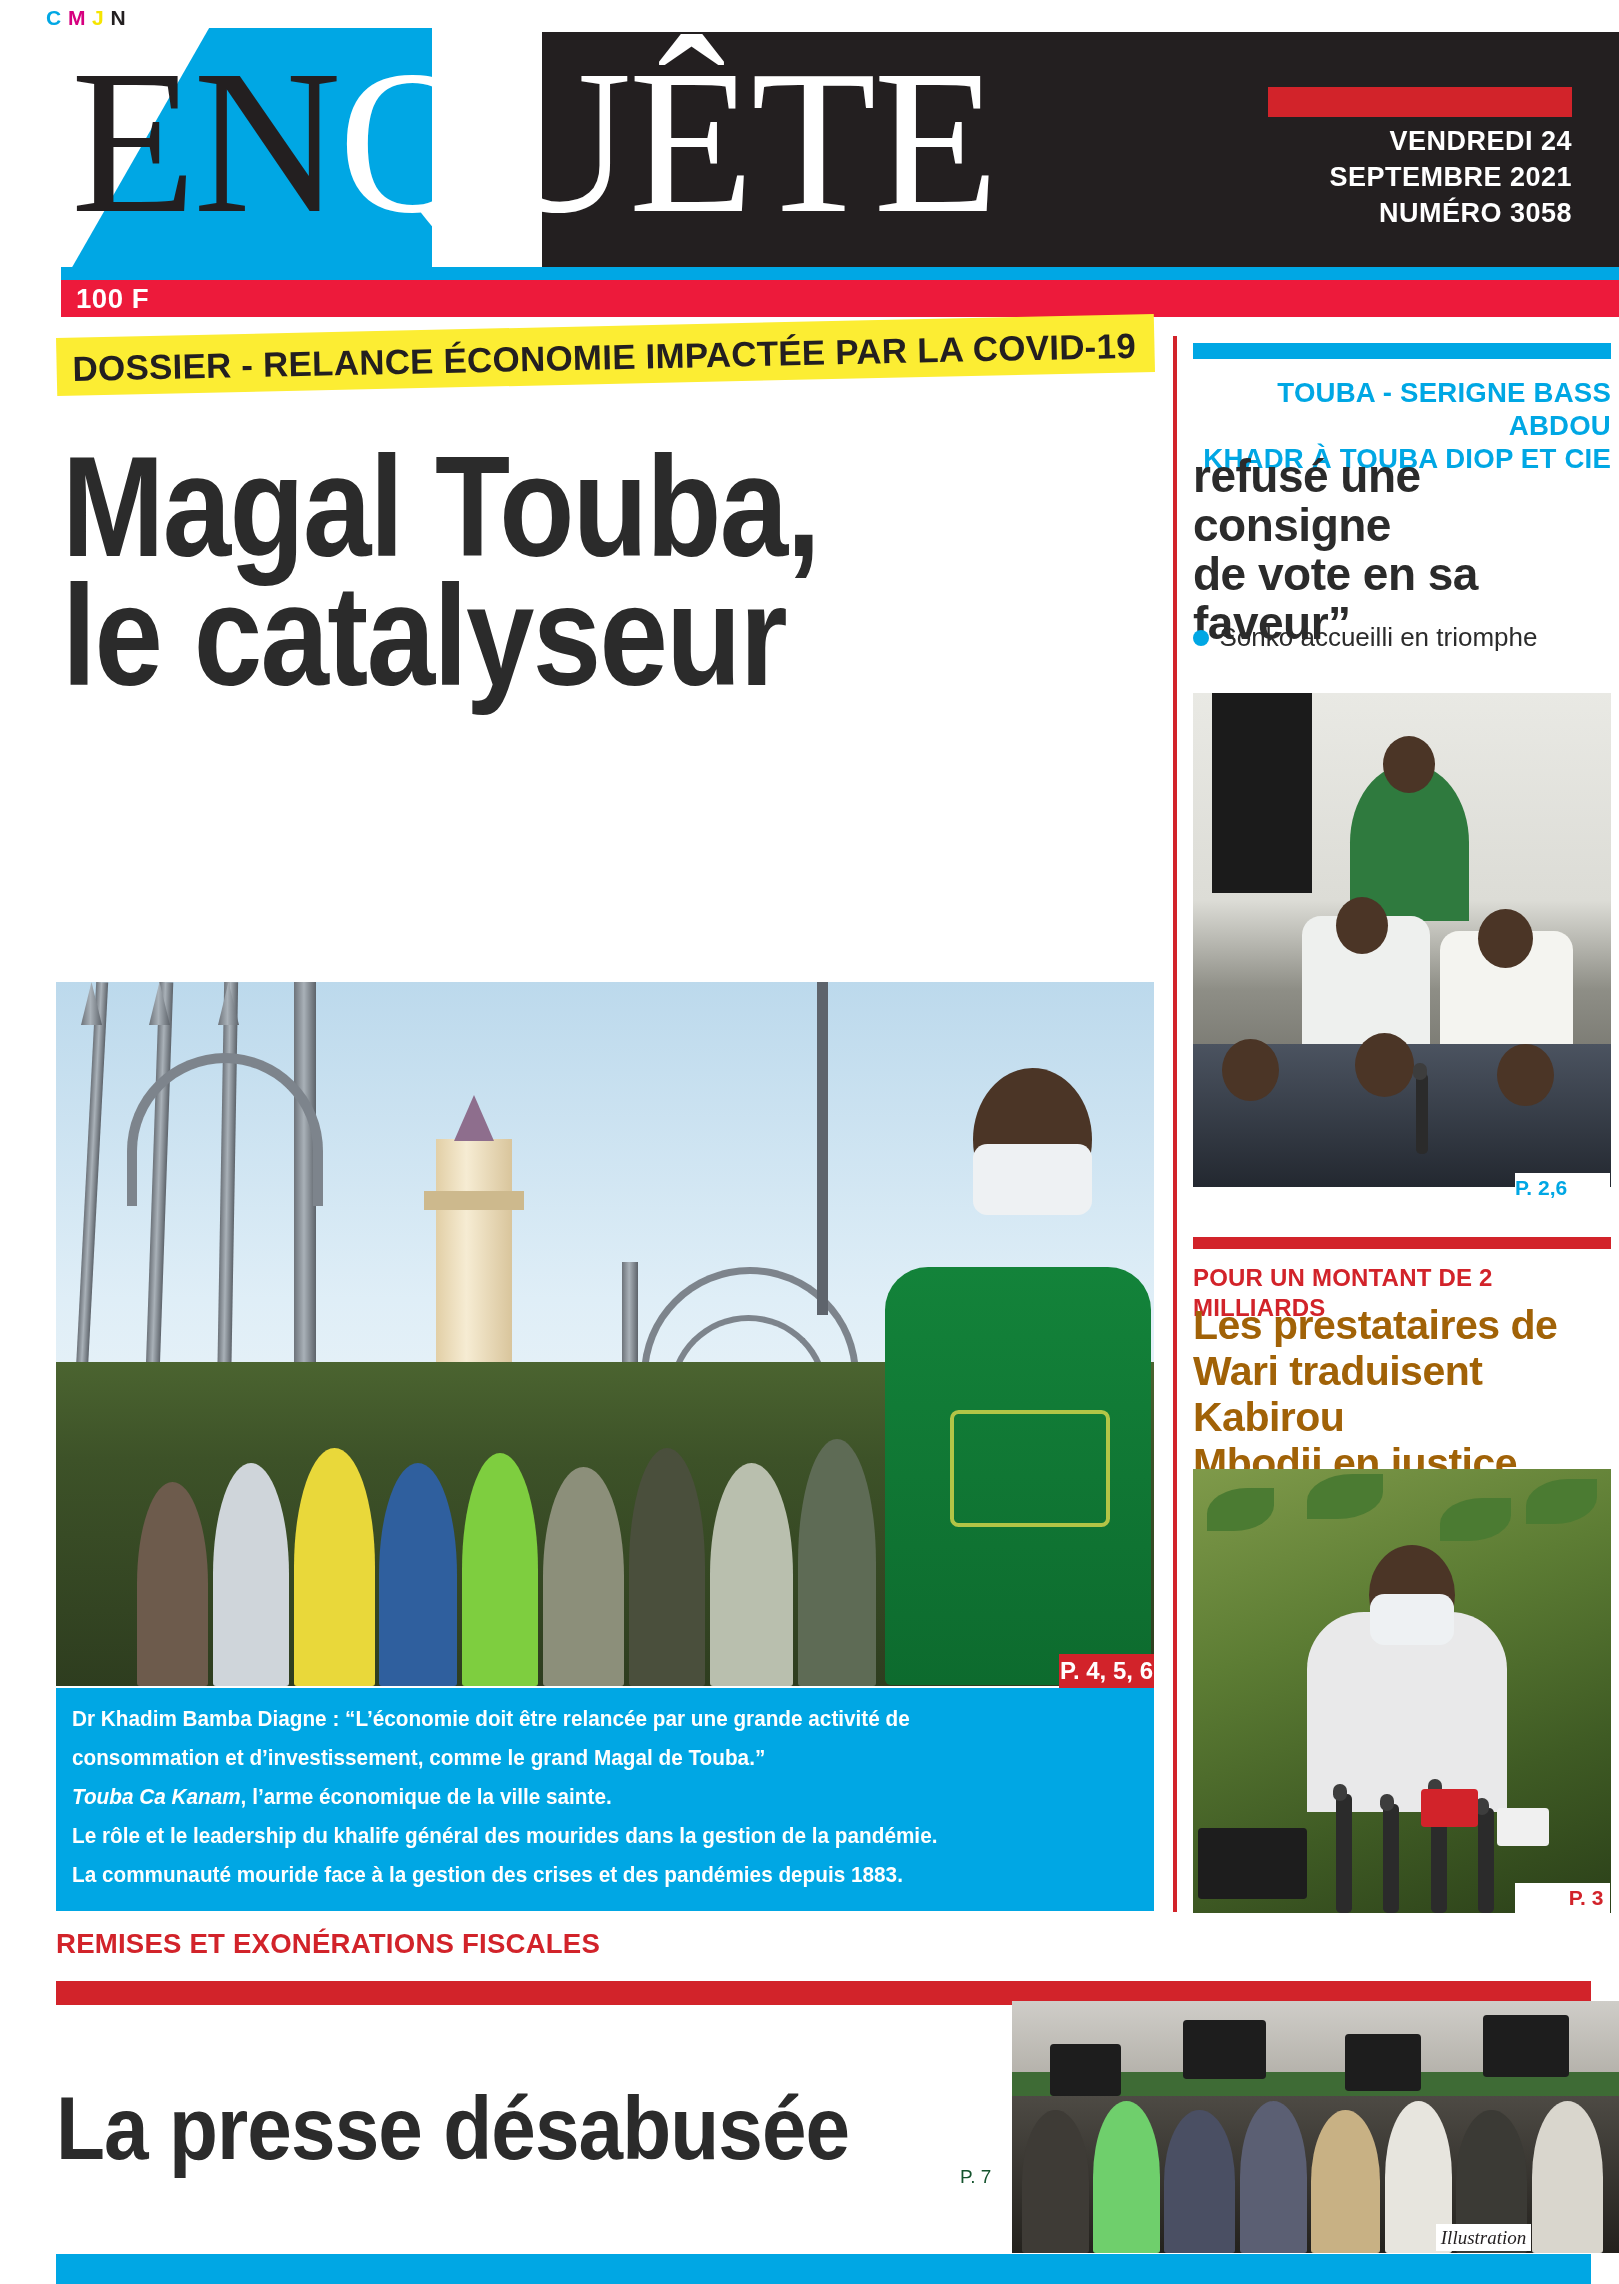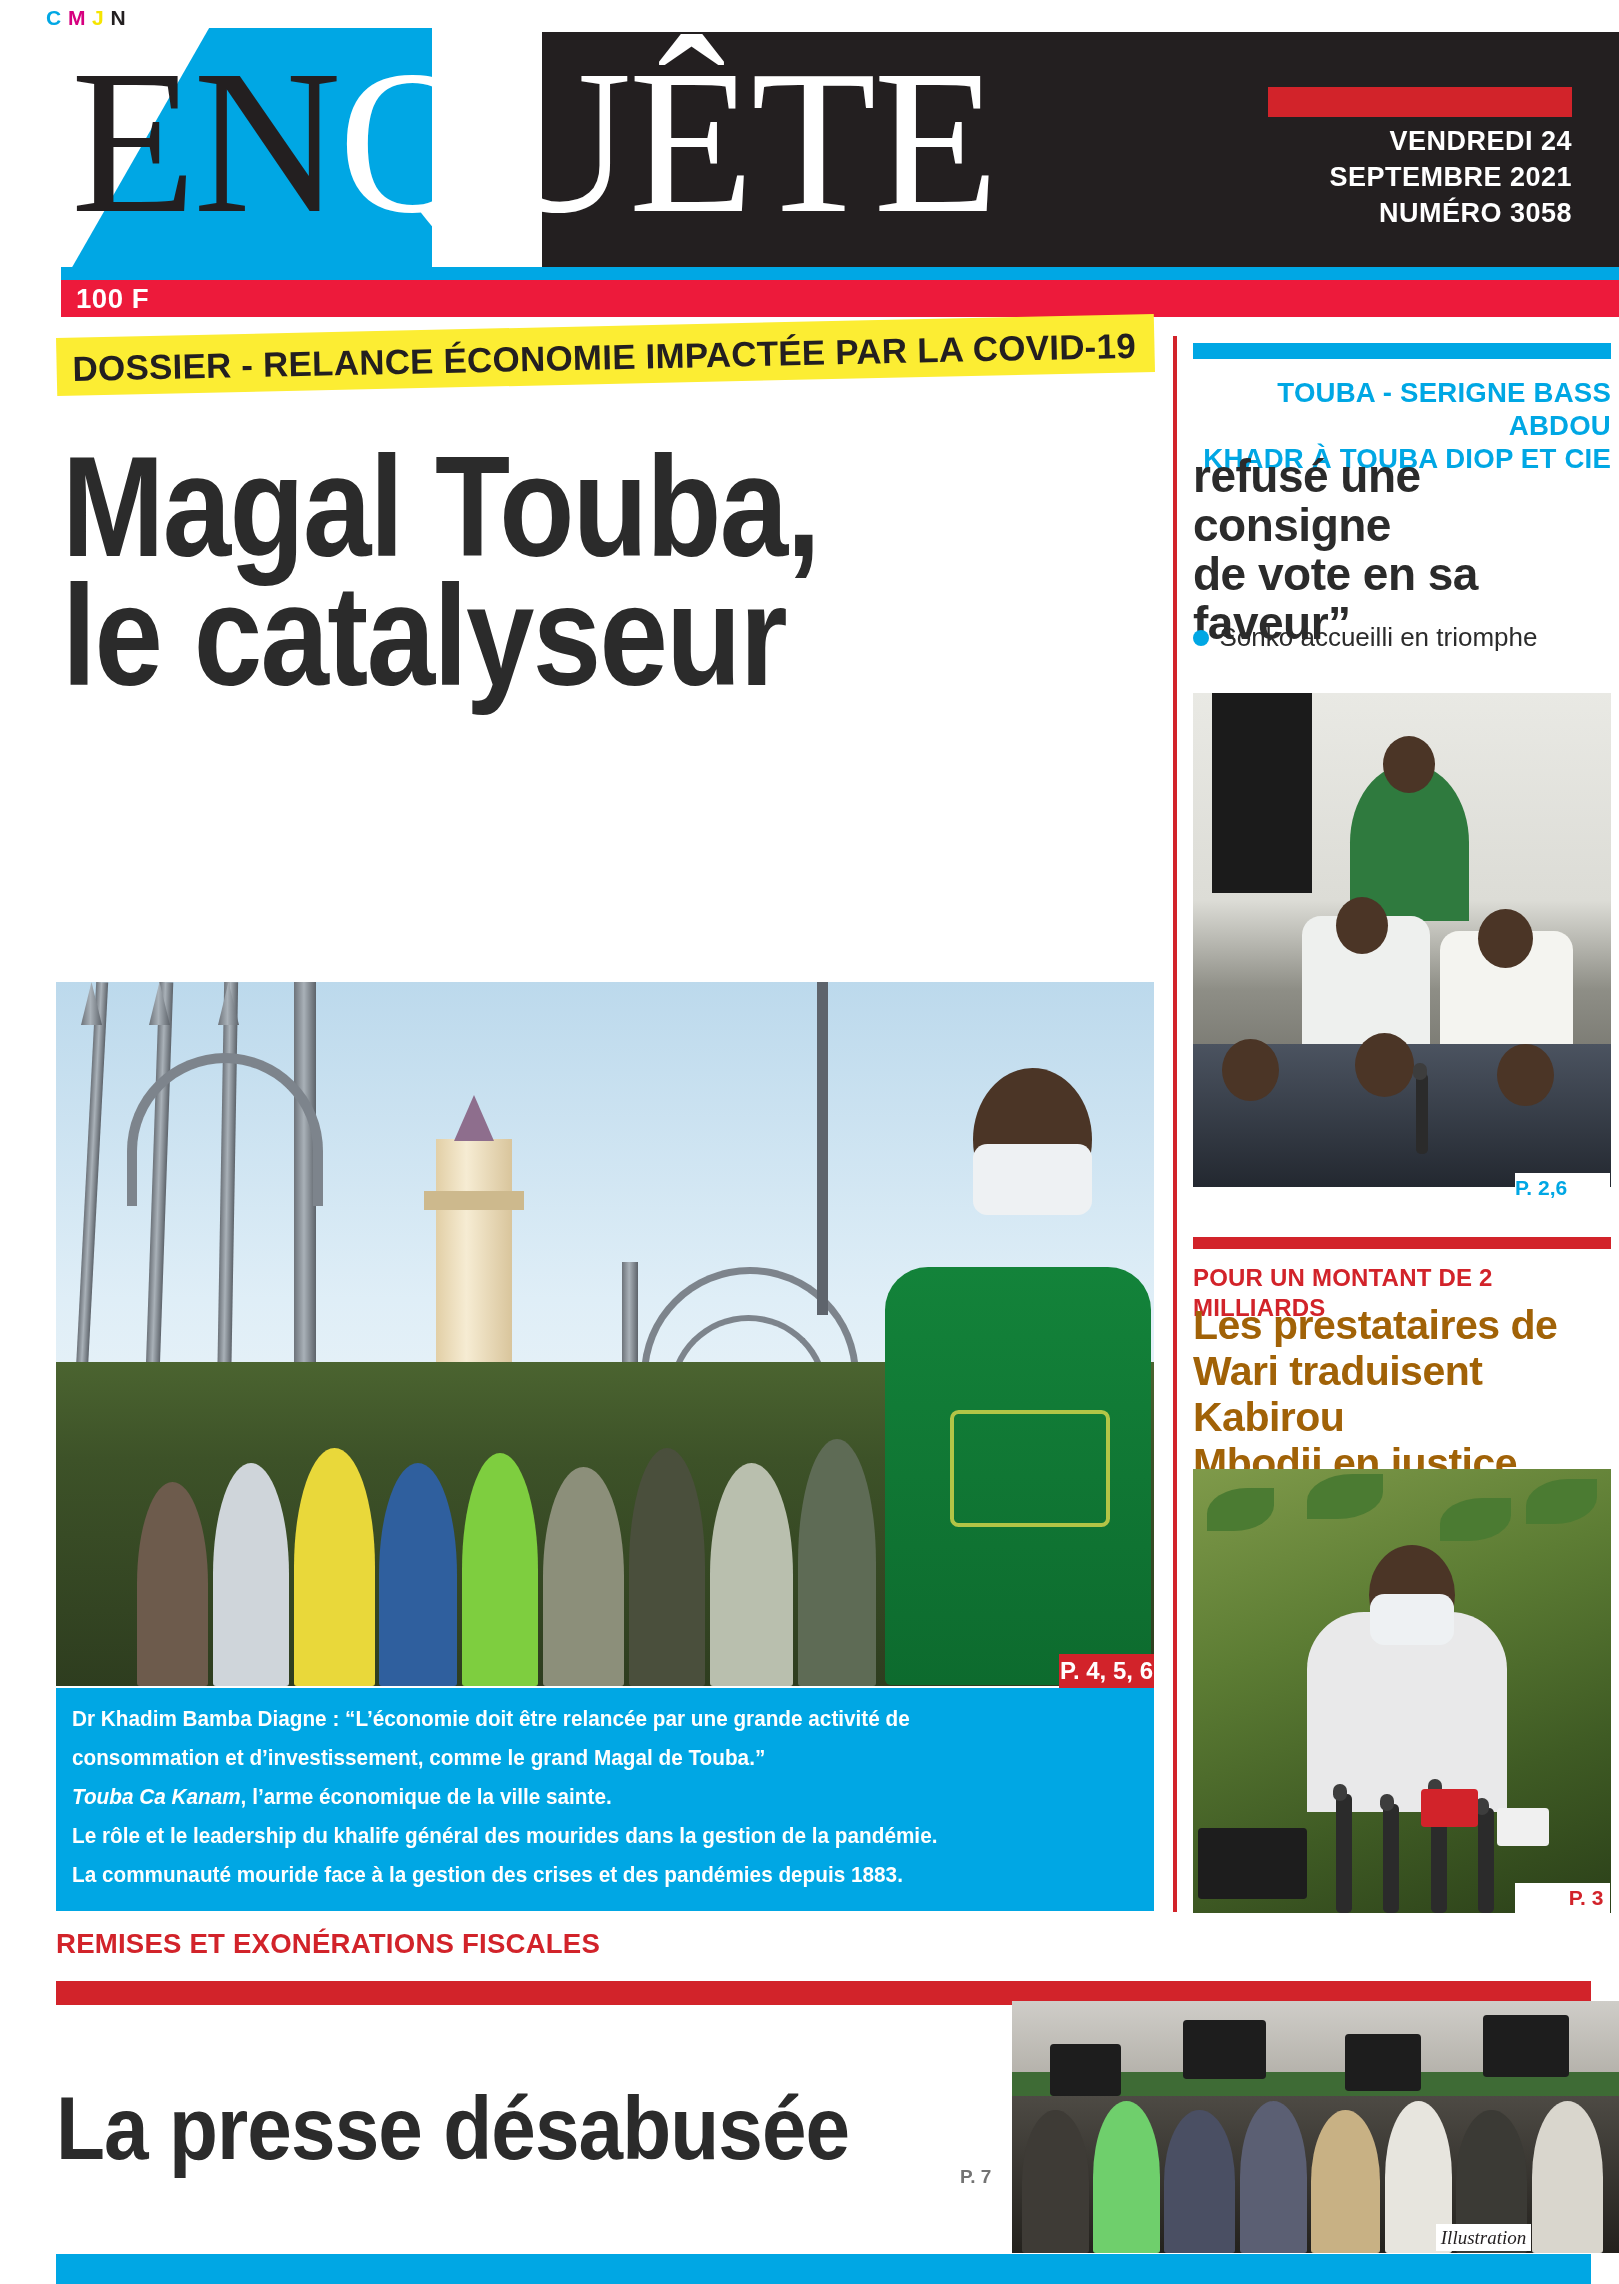--- a/index.html
+++ b/index.html
@@ -77,21 +77,21 @@
   #rc2-title{top:1302px;color:#a16207;font-size:41px;font-weight:700;line-height:46px;letter-spacing:-0.5px;}
   #rc2-photo{top:1469px;height:444px;overflow:hidden;background:#6b7a45;}
   #rc2-pref{left:1515px;top:1883px;width:95px;height:29.5px;background:#ffffff;color:#d2232a;
             font-size:21px;font-weight:700;line-height:29.5px;text-align:right;padding-right:6.7px;box-sizing:border-box;}
 
   
   #bot-rule{left:56px;top:1981px;width:1535px;height:24px;background:#d2232a;}
   #bot-kicker{left:56px;top:1927px;color:#d2232a;font-size:27.6px;font-weight:700;line-height:33px;letter-spacing:0.2px;}
   #bot-title{left:56px;top:2082px;font-size:89px;font-weight:700;color:#2b2b2b;line-height:93px;
              letter-spacing:-1px;transform:scaleX(0.9);transform-origin:0 0;white-space:nowrap;}
-  #bot-pref{left:960px;top:2164px;color:#737373;font-size:19px;font-weight:700;line-height:25px;}
+  #bot-pref{left:960px;top:2164px;color:#14532d;font-size:19px;font-weight:400;line-height:25px;}
   #bot-photo{left:1012px;top:2001px;width:607px;height:252px;overflow:hidden;background:#8d8d8d;}
   #illus{left:1436px;top:2224px;background:#ffffff;color:#231f20;padding:1.9px 4.8px;
          font-family:"Liberation Serif", serif;font-style:italic;font-size:19px;line-height:23px;}
   #bot-blue{left:56px;top:2254px;width:1535px;height:30px;background:#00a7e4;}
 
   
   .sky{position:absolute;inset:0;background:linear-gradient(#bcd9ec 0%,#dfeef7 45%,#eef5f8 75%,#e6eef2 100%);}
   .crowd{position:absolute;left:0;right:0;bottom:0;height:46%;
          background:linear-gradient(#4b6430 0%,#3d5228 30%,#2e3d1f 100%);}
   .minaret{position:absolute;width:71px;background:linear-gradient(90deg,#e2cfa6,#f6ecd3 40%,#d9c59c);}

